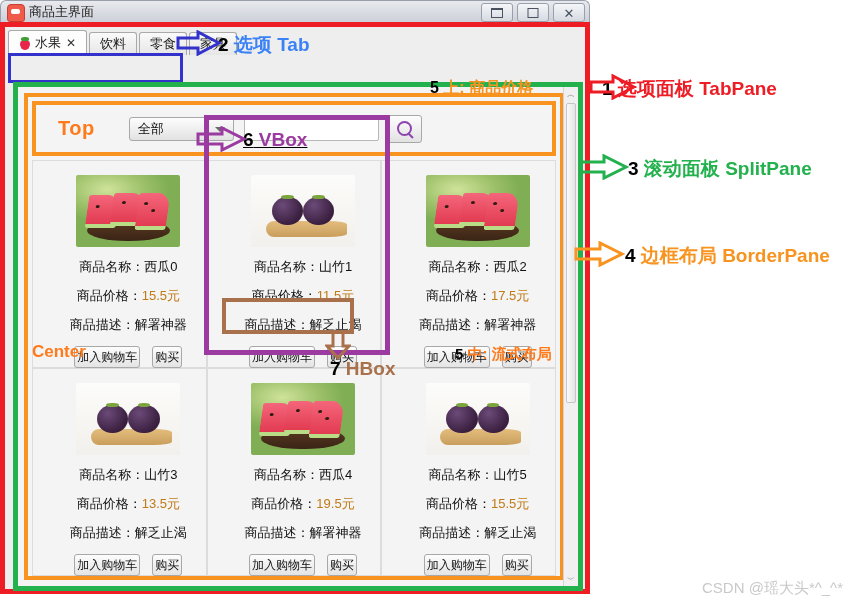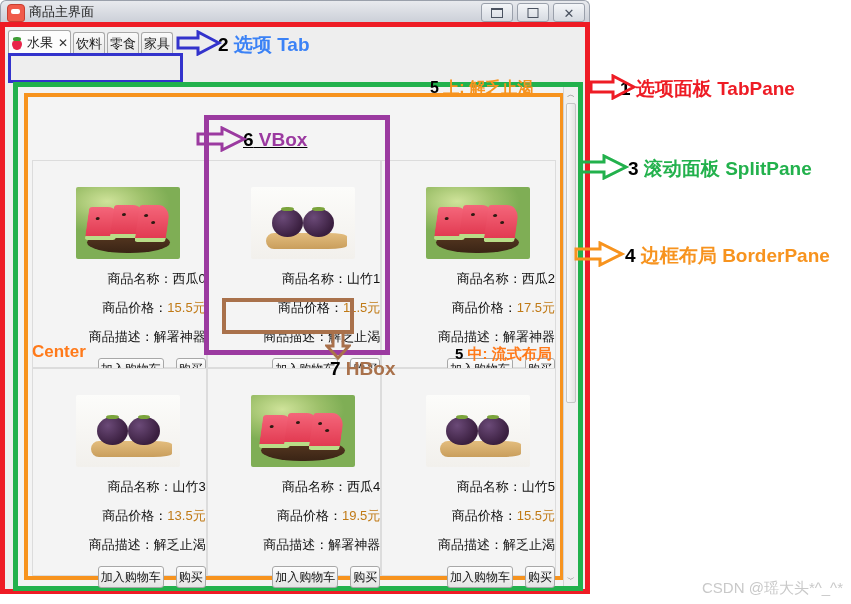--- a/index.html
+++ b/index.html
@@ -31,21 +31,21 @@
 
   
   #tabpane{position:absolute;left:0;top:22px;width:590px;height:572px;
            border:5px solid #ee1c25;box-sizing:border-box;background:#eeeeee;}
   #tabbar{position:absolute;left:0;top:0;height:30px;width:100%;
           background:#eeeeee;}
   .tabs{position:absolute;left:3px;top:3px;display:flex;align-items:flex-end;}
   .tab{height:23px;border:1px solid #a9a9a9;border-bottom:none;
        background:linear-gradient(#fafafa,#e6e6e6);
        border-top-left-radius:3px;border-top-right-radius:3px;
-       display:flex;align-items:center;padding:0 2px;margin-right:2px;
+       display:flex;align-items:center;padding:0 10px;margin-right:2px;
        font-size:13px;color:#1a1a1a;white-space:nowrap;box-sizing:border-box;}
   .tab.active{background:#fdfdfd;height:25px;}
   .berry{width:12px;height:13px;margin-right:4px;position:relative;flex:none;}
   .berry:before{content:"";position:absolute;left:1px;top:3px;width:10px;height:10px;
       background:#e8254a;border-radius:50% 50% 55% 55%/45% 45% 70% 70%;}
   .berry:after{content:"";position:absolute;left:2px;top:0px;width:8px;height:4px;
       background:#3f9d36;border-radius:40%;}
   .tabclose{margin-left:5px;font-size:12px;color:#333;}
   #tab-annot-box{position:absolute;left:3px;top:26px;width:175px;height:30px;
        border:3px solid #3333cc;box-sizing:border-box;}
@@ -89,22 +89,22 @@
   .mag:after{content:"";position:absolute;left:9px;top:9px;width:7px;height:2px;
        background:#8e44ad;transform:rotate(45deg);transform-origin:left center;}
 
   
   #center-region{position:absolute;left:4px;top:63px;width:524px;height:416px;
                  background:#f4f4f4;}
   .grid{position:absolute;left:0;top:0;width:100%;height:100%;
         display:grid;grid-template-columns:1fr 1fr 1fr;grid-template-rows:1fr 1fr;}
   .cell{border:1px solid #dcdcdc;box-sizing:border-box;position:relative;
         background:#f4f4f4;}
-  .card{position:absolute;left:0;top:12px;width:100%;height:100%;
-        display:flex;flex-direction:column;align-items:flex-end;
+  .card{position:absolute;left:0;top:0;width:100%;height:100%;
+        display:flex;flex-direction:column;align-items:center;
         padding:14px 0 0 18px;box-sizing:border-box;}
   .photo{width:104px;height:72px;align-self:center;border-radius:2px;
          position:relative;overflow:hidden;flex:none;}
   .photo.melon{background:
       radial-gradient(ellipse 60% 45% at 30% 20%,#cfe39a,#9dc06a 60%,#7fae55 100%);}
   .melon .plate{position:absolute;left:10%;bottom:8%;width:80%;height:30%;
       background:linear-gradient(#5a3a22,#3a2415);border-radius:50%;}
   .melon .slice{position:absolute;bottom:26%;width:30%;height:40%;
       background:linear-gradient(#f4667a,#e23b52);
       border-bottom:4px solid #b9dd87;border-radius:3px 40% 3px 3px;
@@ -189,20 +189,31 @@
           <span>家具</span>
         </div>
       </div>
       <div id="tab-annot-box"></div>
     </div>
 
     <div id="splitpane">
 
       <div id="borderpane">
 
+        <div id="top-region">
+          <div class="top-label">Top</div>
+          <div class="combo">
+            <span>全部</span>
+            <span class="caret"></span>
+          </div>
+          <input class="searchfield" type="text" value="" style="">
+          <div class="searchbtn">
+            <span class="mag"></span>
+          </div>
+        </div>
 
         <div id="center-region">
           <div class="grid">
 
             <div class="cell">
               <div class="card">
                 <div class="photo melon">
                   <div class="plate"></div>
                     <div class="slice s1">
                       <span class="seed" style="left:8px;top:10px"></span>
@@ -352,21 +363,21 @@
   </div>
 </div>
 
 <div class="center-label">Center</div>
 <div class="flow-label"><b class="num">5</b><span> 中: 流式布局</span></div>
 
 <div id="vbox-box"></div>
 <div id="hbox-box"></div>
 
 <div class="annot" style="left:430px;top:78px;font-size:16px;">
-  <b class="num">5</b><span style="color:#f7931e"> 上: 解乏止渴</span>
+  <b class="num">5</b><span style="color:#f7931e"> 上: 商品价格</span>
 </div>
 
 <div class="annot" style="left:243px;top:129px;text-decoration:underline;">
   <b class="num">6</b><span style="color:#9b3aa0"> VBox</span>
 </div>
 <svg class="arrow" style="left:196px;top:126px;" width="52" height="26">
   <path d="M2,8 L26,8 L26,2 L48,13 L26,24 L26,18 L2,18 Z" fill="none" stroke="#9b3aa0" stroke-width="3"></path>
 </svg>
 
 <div class="annot" style="left:330px;top:358px;">
@@ -376,21 +387,21 @@
   <path d="M8,2 L8,16 L2,16 L13,28 L24,16 L18,16 L18,2 Z" fill="none" stroke="#a9714b" stroke-width="3"></path>
 </svg>
 
 <div class="annot" style="left:218px;top:32px;">
   <b class="num">2</b><span style="color:#3b82f6"> 选项 Tab</span>
 </div>
 <svg class="arrow" style="left:176px;top:30px;" width="46" height="26">
   <path d="M2,8 L22,8 L22,2 L43,13 L22,24 L22,18 L2,18 Z" fill="none" stroke="#3333cc" stroke-width="3"></path>
 </svg>
 
-<div class="annot" style="left:620px;top:76px;">
+<div class="annot" style="left:602px;top:76px;">
   <b class="num">1</b><span style="color:#ee1c25"> 选项面板 TabPane</span>
 </div>
 <svg class="arrow" style="left:589px;top:74px;" width="48" height="26">
   <path d="M2,8 L24,8 L24,2 L45,13 L24,24 L24,18 L2,18 Z" fill="none" stroke="#ee1c25" stroke-width="3"></path>
 </svg>
 
 <div class="annot" style="left:628px;top:156px;">
   <b class="num">3</b><span style="color:#22b14c"> 滚动面板 SplitPane</span>
 </div>
 <svg class="arrow" style="left:578px;top:154px;" width="52" height="26">

